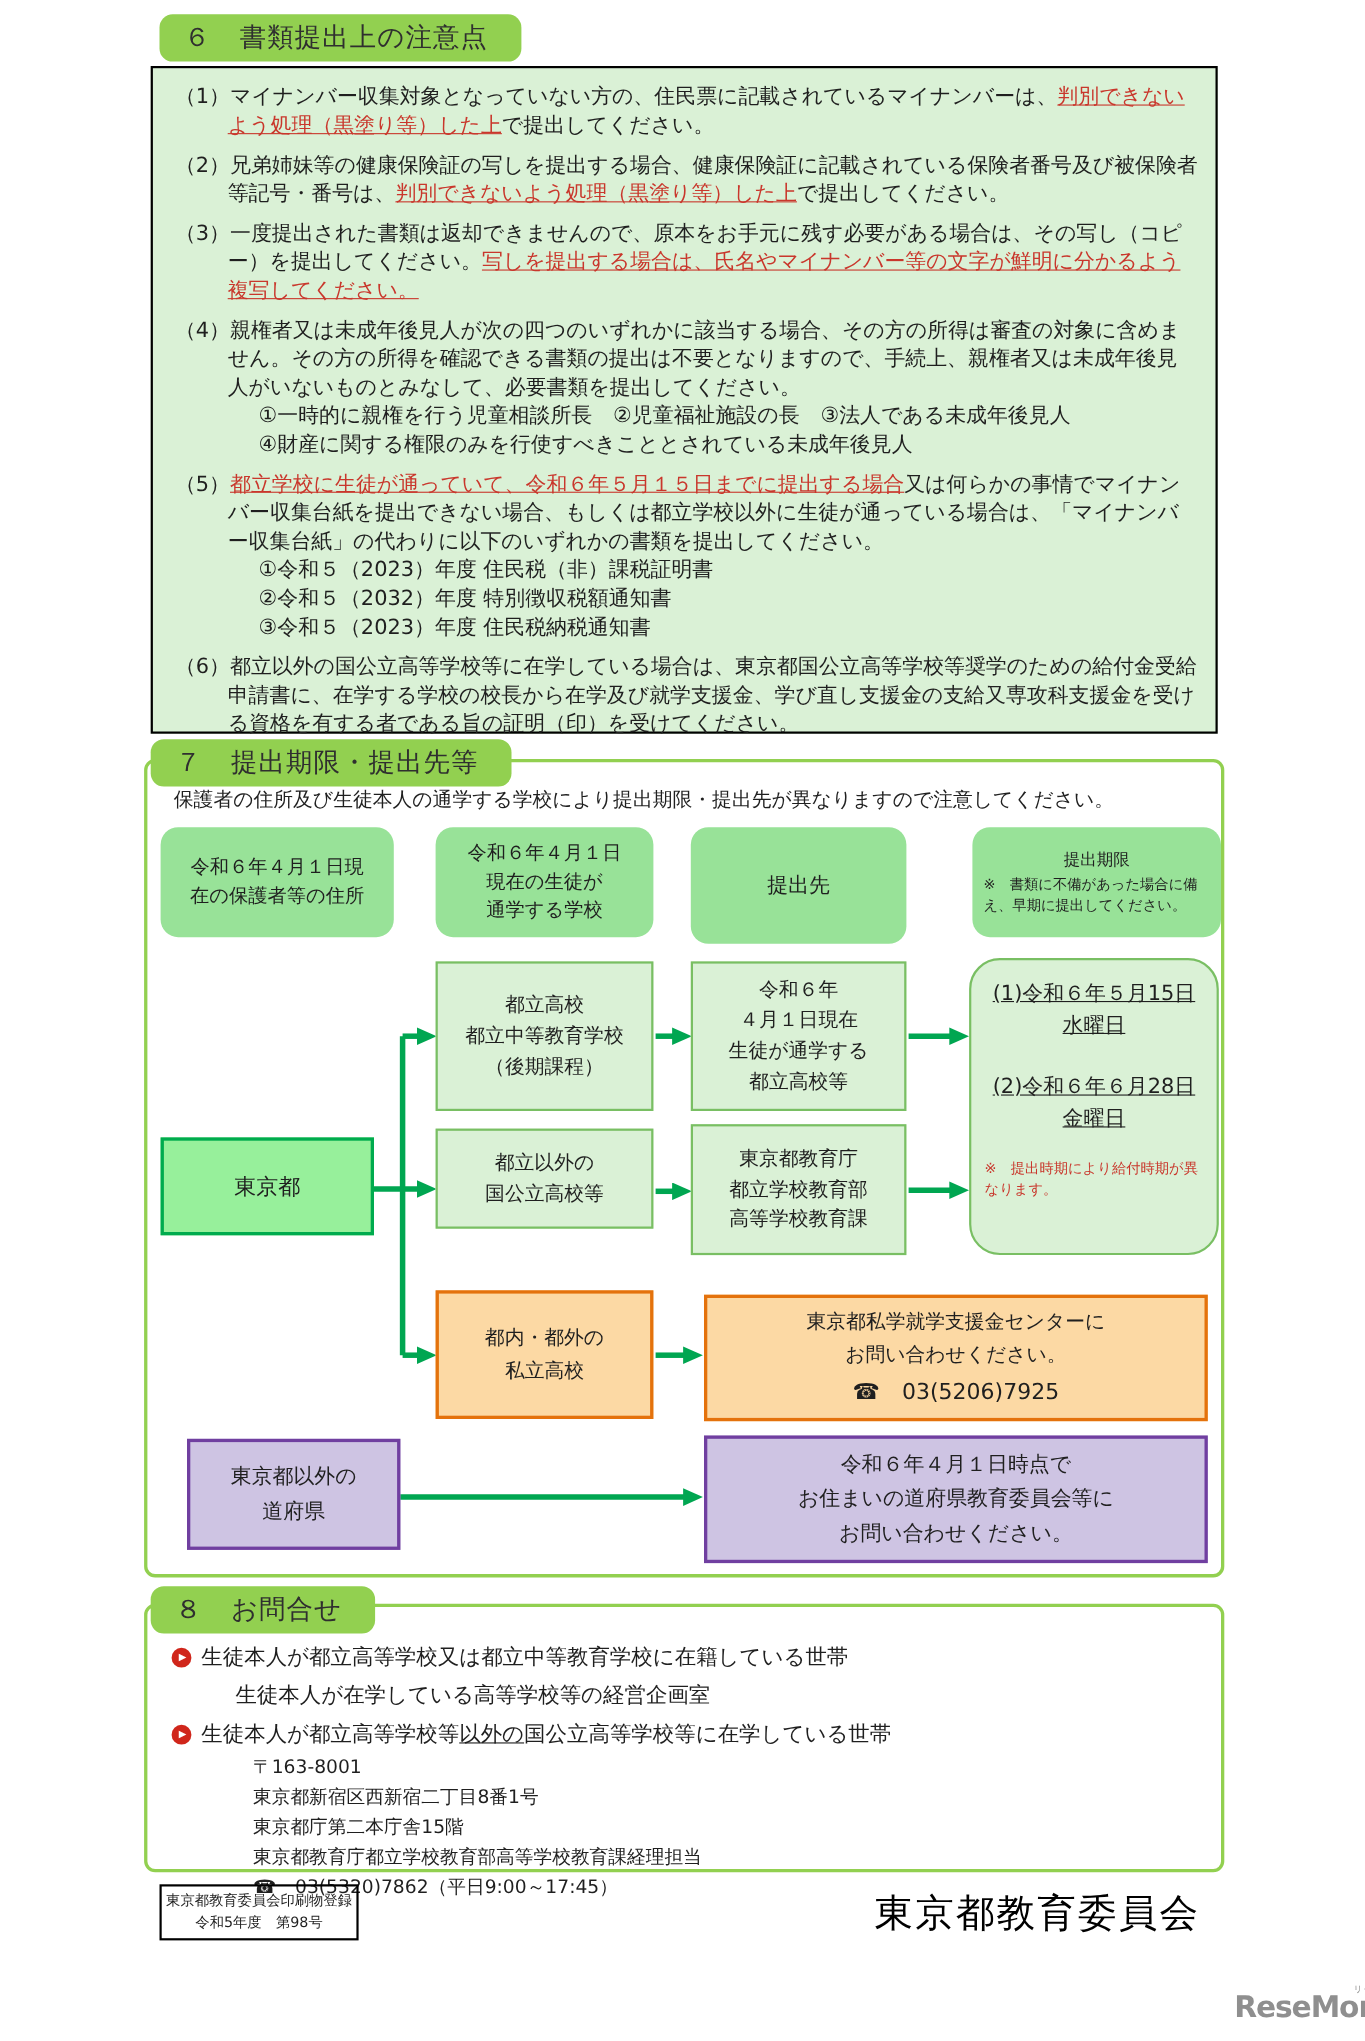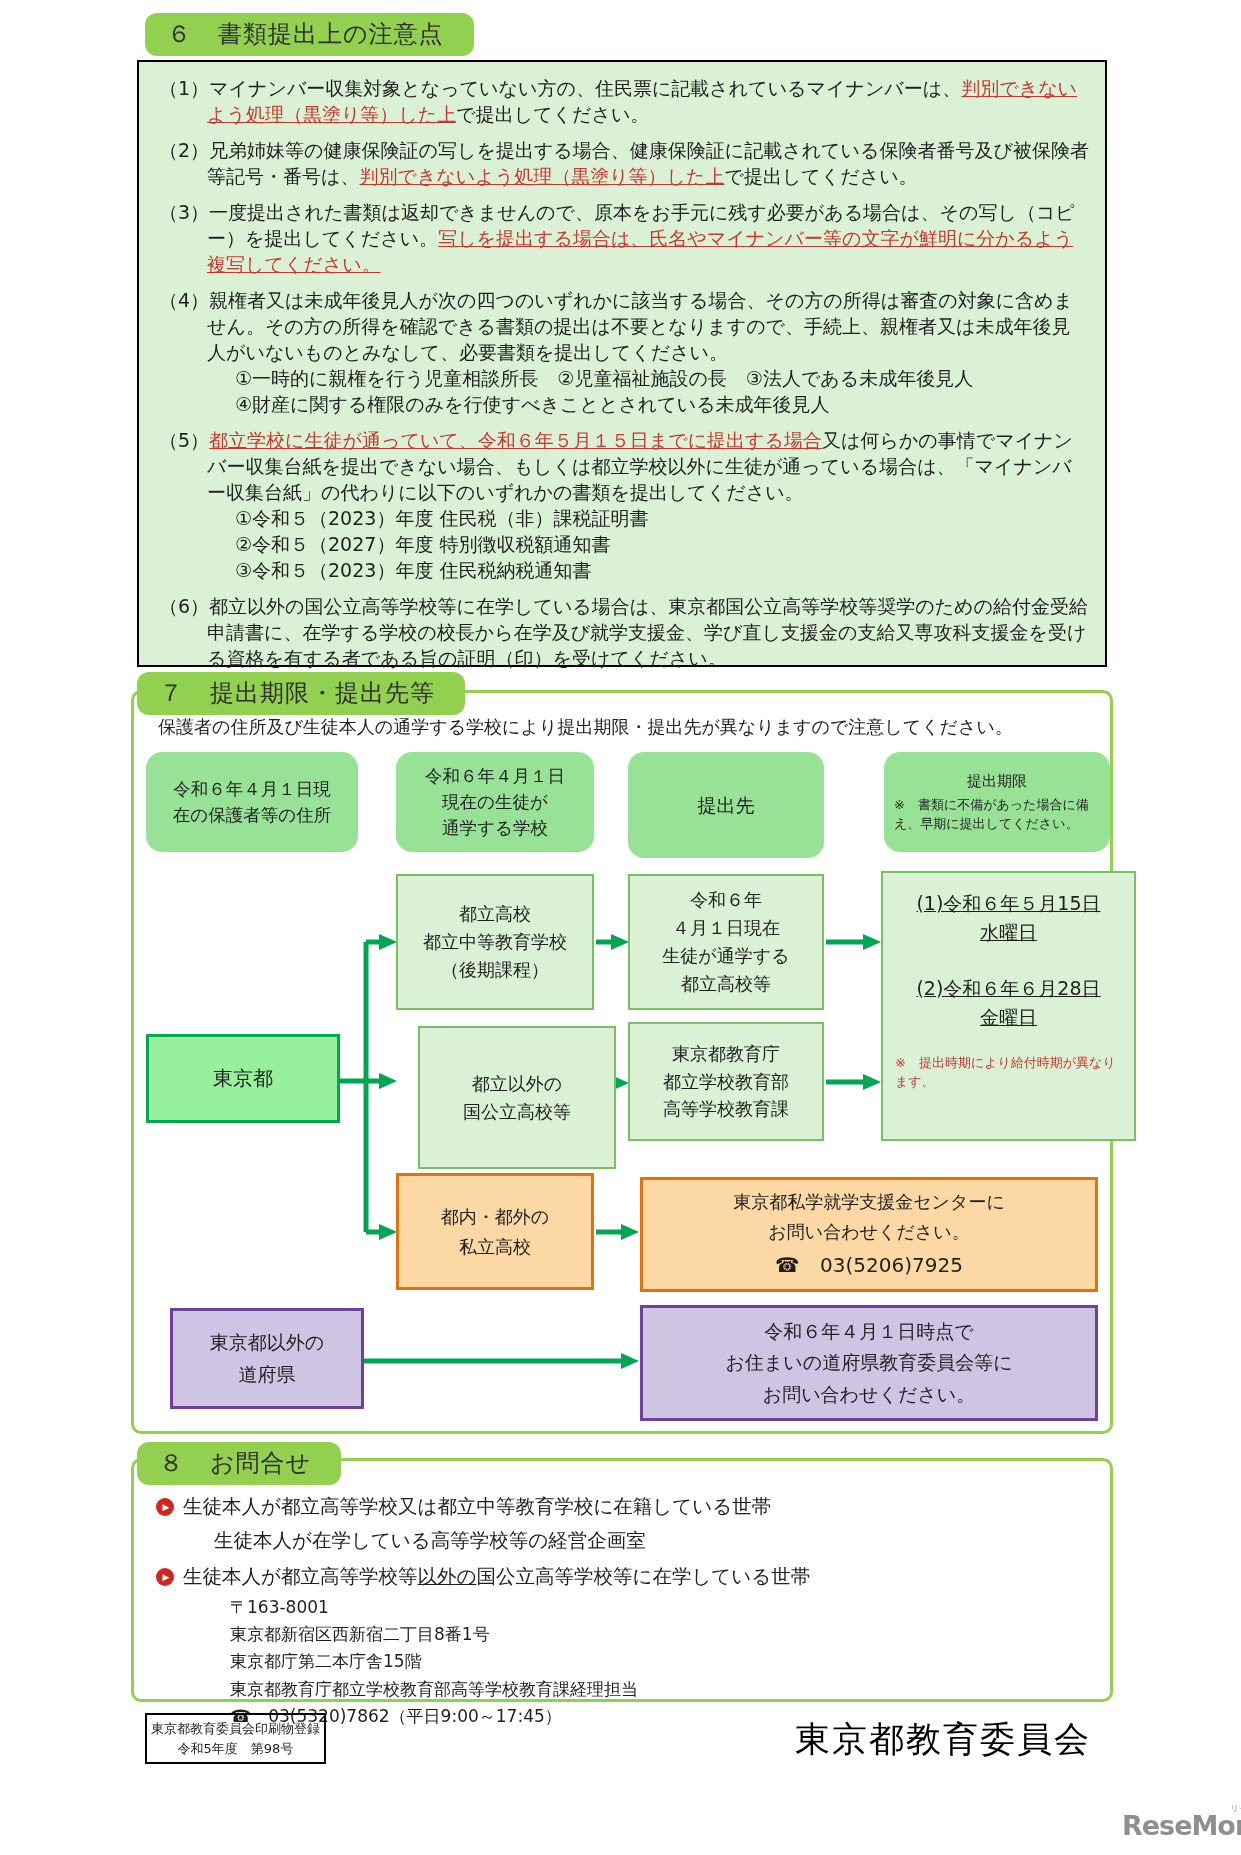--- a/index.html
+++ b/index.html
@@ -87,21 +87,21 @@
       <p class="note"><span>（3）</span><span>一度提出された書類は返却できませんので、原本をお手元に残す必要がある場合は、その写し（コピー）を提出してください。</span><span class="red u">写しを提出する場合は、氏名やマイナンバー等の文字が鮮明に分かるよう複写してください。</span></p>
     </div>
     <div class="note-group">
       <p class="note"><span>（4）</span><span>親権者又は未成年後見人が次の四つのいずれかに該当する場合、その方の所得は審査の対象に含めません。その方の所得を確認できる書類の提出は不要となりますので、手続上、親権者又は未成年後見人がいないものとみなして、必要書類を提出してください。</span></p>
       <p class="subnote">①一時的に親権を行う児童相談所長　②児童福祉施設の長　③法人である未成年後見人</p>
       <p class="subnote">④財産に関する権限のみを行使すべきこととされている未成年後見人</p>
     </div>
     <div class="note-group">
       <p class="note"><span>（5）</span><span class="red u">都立学校に生徒が通っていて、令和６年５月１５日までに提出する場合</span><span>又は何らかの事情でマイナンバー収集台紙を提出できない場合、もしくは都立学校以外に生徒が通っている場合は、「マイナンバー収集台紙」の代わりに以下のいずれかの書類を提出してください。</span></p>
       <p class="subnote">①令和５（2023）年度 住民税（非）課税証明書</p>
-      <p class="subnote">②令和５（2027）年度 特別徴収税額通知書</p>
+      <p class="subnote">②令和５（2032）年度 特別徴収税額通知書</p>
       <p class="subnote">③令和５（2023）年度 住民税納税通知書</p>
     </div>
     <div class="note-group">
       <p class="note"><span>（6）</span><span>都立以外の国公立高等学校等に在学している場合は、東京都国公立高等学校等奨学のための給付金受給申請書に、在学する学校の校長から在学及び就学支援金、学び直し支援金の支給又専攻科支援金を受ける資格を有する者である旨の証明（印）を受けてください。</span></p>
     </div>
   </div>
 
   <div class="sec-header" style="left:137px;top:672px;">
     <span class="num">７</span>
     <span>提出期限・提出先等</span>
@@ -149,33 +149,33 @@
       <div>都立高校</div>
       <div>都立中等教育学校</div>
       <div>（後期課程）</div>
     </div>
     <div class="fbox light" style="left:494px;top:181px;width:196px;height:136px;">
       <div>令和６年</div>
       <div>４月１日現在</div>
       <div>生徒が通学する</div>
       <div>都立高校等</div>
     </div>
-    <div class="fbox deadline" style="left:747px;top:178px;width:255px;height:270px;">
+    <div class="fbox deadline" style="left:747px;top:178px;width:227px;height:270px;border-radius:28px;">
       <div class="u">(1)令和６年５月15日</div>
       <div class="u">水曜日</div>
       <div class="dl-gap"></div>
       <div class="u">(2)令和６年６月28日</div>
       <div class="u">金曜日</div>
       <div class="dl-note red">※　提出時期により給付時期が異なります。</div>
     </div>
 
     <div class="fbox tokyo" style="left:12px;top:341px;width:194px;height:89px;">
       <div>東京都</div>
     </div>
-    <div class="fbox light" style="left:262px;top:333px;width:198px;height:143px;margin-left:22px;">
+    <div class="fbox light" style="left:262px;top:333px;width:198px;height:91px;">
       <div>都立以外の</div>
       <div>国公立高校等</div>
     </div>
     <div class="fbox light" style="left:494px;top:329px;width:196px;height:119px;">
       <div>東京都教育庁</div>
       <div>都立学校教育部</div>
       <div>高等学校教育課</div>
     </div>
 
     <div class="fbox orange" style="left:262px;top:480px;width:198px;height:117px;">

